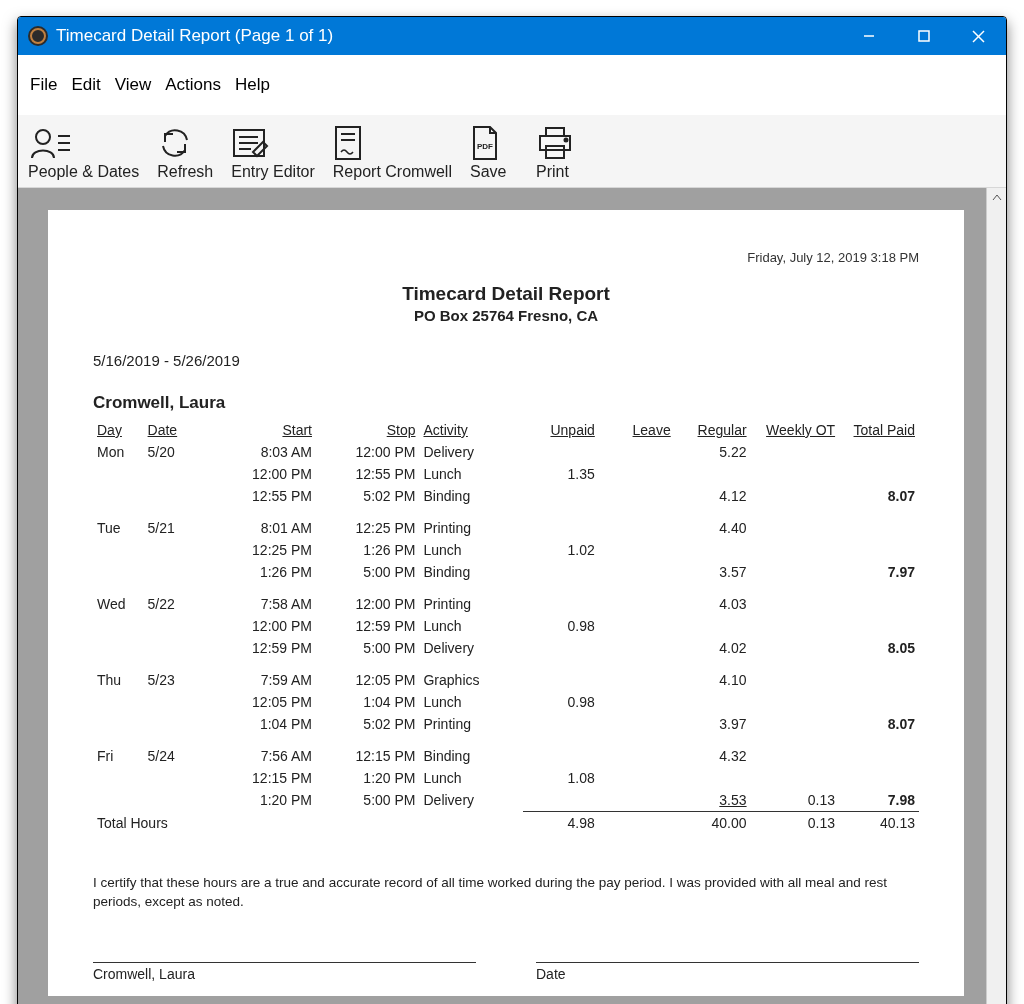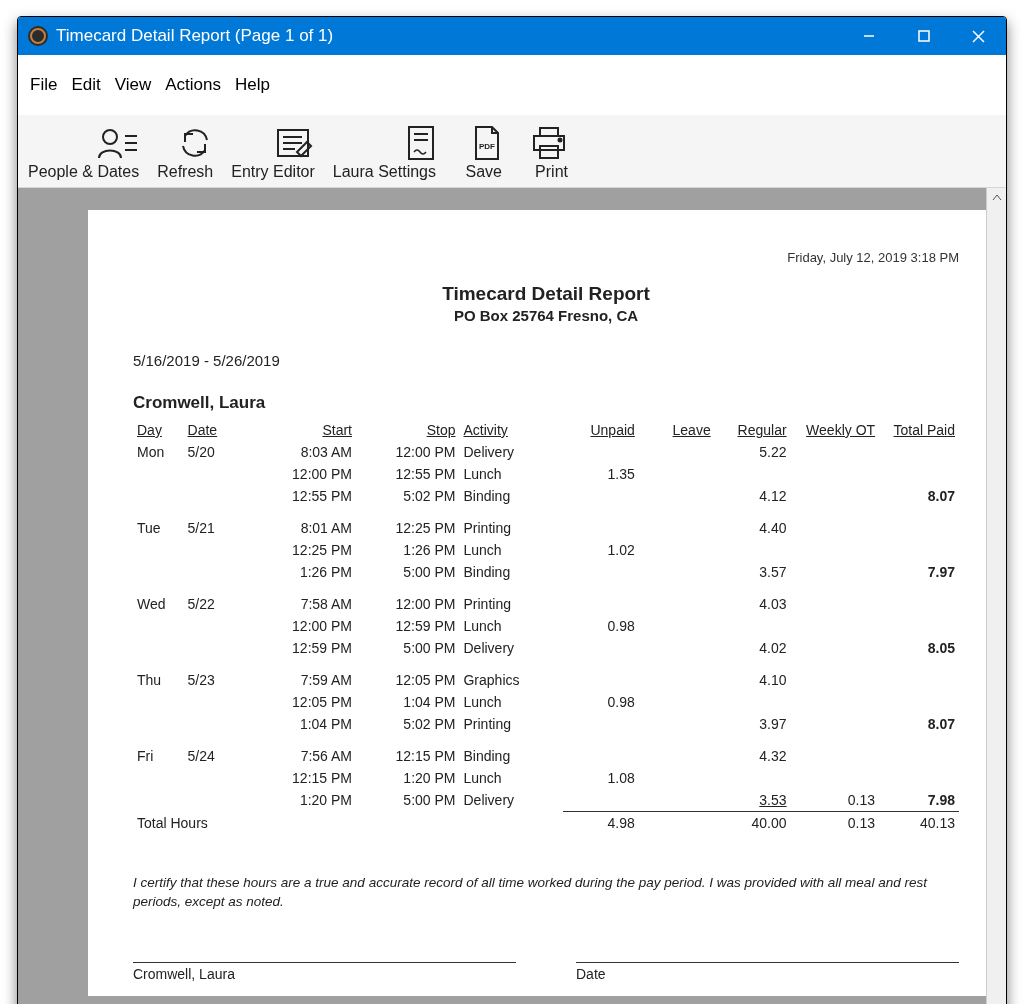--- a/index.html
+++ b/index.html
@@ -50,21 +50,21 @@
   }
   .menubar span { padding: 2px 6px; }
   .toolbar {
     display:flex;
     gap: 6px;
     padding: 8px 4px 6px 4px;
     border-bottom: 1px solid #d7d7d7;
     background:#f5f5f5;
   }
   .tbtn {
-    display:flex;flex-direction:column;align-items:flex-end;justify-content:flex-end;
+    display:flex;flex-direction:column;align-items:flex-start;justify-content:flex-end;
     min-width: 60px;
     font-size: 16px;
     color:#222;
     padding: 0 6px;
   }
   .tbtn .ico { height: 40px; display:flex;align-items:center;justify-content:center; }
   .tbtn svg { stroke:#222; fill:none; stroke-width:2; }
   .viewer {
     background:#a0a0a0;
     position:relative;
@@ -87,21 +87,20 @@
   .scrollbar .arrow.down{bottom:0;}
   .scrollbar .thumb{position:absolute;left:2px;right:2px;top:20px;bottom:20px;}
   .page {
     background:#fff;
     width: 100%;
     height: 100%;
     padding: 40px 45px 26px 45px;
     font-size: 14px;
     color:#222;
     position:relative;
-    margin-left:40px;
   }
   .printdate{ text-align:right; font-size:13px; color:#333; margin-bottom:18px;}
   .report-title{ text-align:center; font-weight:bold; font-size:19px; }
   .report-company{ text-align:center; font-size:15px; margin-top:4px;}
   .report-addr{ text-align:center; font-size:15px; margin-top:2px;font-weight:bold;}
   .date-range{ text-align:left; font-size:15px; margin-top:28px; margin-bottom:24px;}
   .employee{ font-weight:bold; font-size:17px; margin-bottom:6px;}
   table.timecard{
     width:100%;
     border-collapse:collapse;
@@ -116,21 +115,21 @@
   table.timecard .l{ text-align:left;}
   table.timecard .day{ width:44px;}
   table.timecard .date{ width:60px;}
   table.timecard .start{ width:90px;}
   table.timecard .stop{ width:90px;}
   table.timecard .activity{ width:90px; text-align:left;}
   table.timecard .num{ width:66px;}
   table.timecard .tp{ font-weight:bold;}
   .group-gap td{ height:10px;}
   .totalrow td{ font-weight:normal; padding-top:4px;}
-  .cert{ margin-top:40px; font-size:13.5px; line-height:1.4;font-style:italic;}
+  .cert{ margin-top:40px; font-size:13.5px; line-height:1.4;}
   .sigs{ display:flex; gap:60px; margin-top:50px;}
   .sig{ flex:1; border-top:1px solid #333; padding-top:3px; font-size:14px;}
 </style>
 </head>
 <body>
 
 <div class="window">
 
   <div class="titlebar">
     <div class="app-icon"></div>
@@ -200,21 +199,21 @@
     </div>
     <div class="tbtn">
       <div class="ico">
         <svg width="30" height="36">
             <rect x="3" y="2" width="24" height="32"></rect>
             <line x1="8" y1="9" x2="22" y2="9"></line>
             <line x1="8" y1="15" x2="22" y2="15"></line>
             <path d="M8 27 q3 -4 6 0 q3 4 6 0" stroke-width="1.5"></path>
           </svg>
       </div>
-      <span>Laura Settings</span>
+      <span>Report Cromwell</span>
     </div>
     <div class="tbtn">
       <div class="ico">
         <svg width="30" height="36">
             <path d="M4 2 H20 L26 8 V34 H4 Z"></path>
             <path d="M20 2 V8 H26"></path>
             <text x="15" y="24" font-size="8" font-family="Arial" fill="#222" stroke="none" text-anchor="middle" font-weight="bold">PDF</text>
           </svg>
       </div>
       <span>Save</span>

